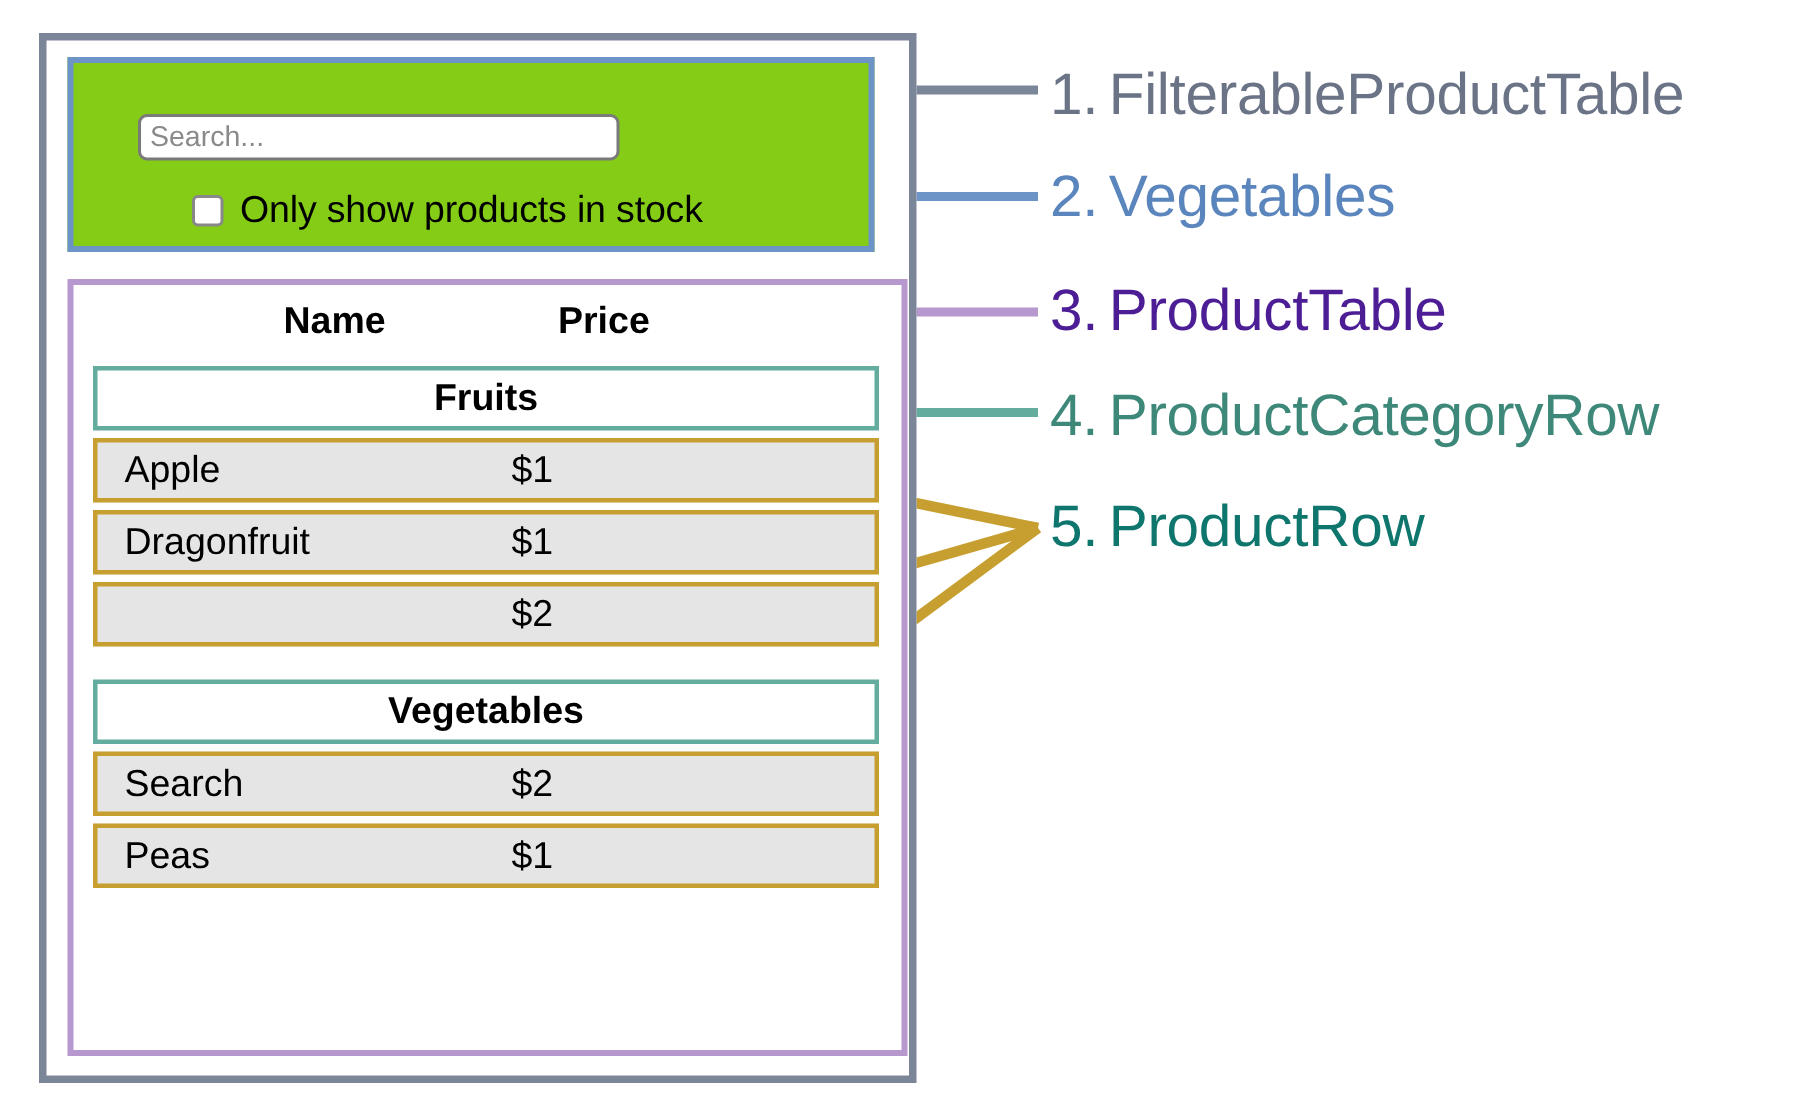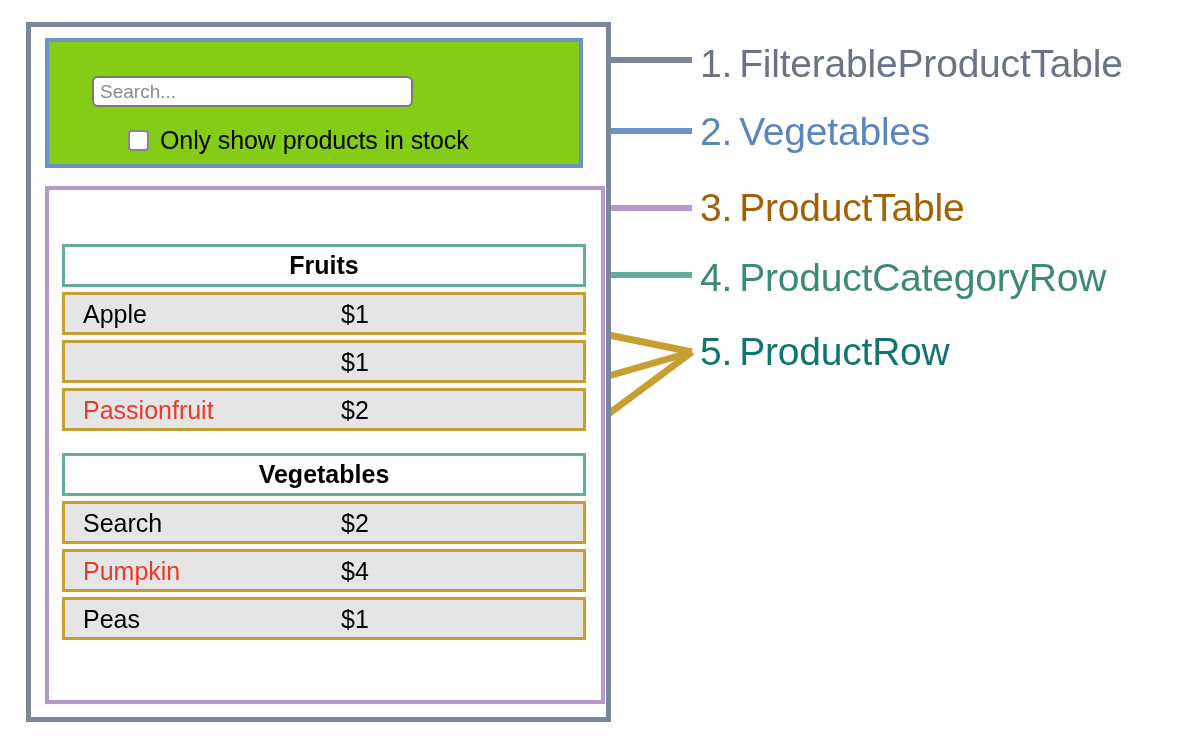--- a/index.html
+++ b/index.html
@@ -185,21 +185,21 @@
     position: absolute;
     font-family: "Liberation Sans", sans-serif;
     font-size: 39px;
     font-weight: 400;
     white-space: nowrap;
     letter-spacing: -0.2px;
   }
   .legend-num { margin-right: 7px; }
   #legend-1 { left: 700px; top: 42px;  color: #6a7486; }
   #legend-2 { left: 700px; top: 110px; color: #5b86bd; }
-  #legend-3 { left: 700px; top: 186px; color: #a16207; }
+  #legend-3 { left: 700px; top: 186px; color: #4c1d95; }
   #legend-4 { left: 700px; top: 256px; color: #3d8878; }
   #legend-5 { left: 700px; top: 330px; color: #0f766e; }
 </style>
 </head>
 <body>
 
 <svg id="connectors" viewBox="0 0 1200 744" width="1200" height="744">
 
   <line x1="608" y1="60" x2="692" y2="60" stroke="#7c8699" stroke-width="6"></line>
 
@@ -221,54 +221,54 @@
 
 <div class="searchbar-box">
   <input class="search-input" type="text" placeholder="Search..." style="">
   <div class="stock-row">
     <span class="cbox"></span>
     <span class="stock-label">Only show products in stock</span>
   </div>
 </div>
 
 <div class="producttable-box">
+  <div class="table-head">
+    <span class="th th-name">Name</span>
+    <span class="th th-price">Price</span>
+  </div>
 
   <div class="rows">
 
     <div class="category-row">
       <span class="cat-text">Fruits</span>
     </div>
 
     <div class="product-row">
       <span class="p-name">Apple</span>
       <span class="p-price">$1</span>
     </div>
 
     <div class="product-row">
+      <span class="p-name">Dragonfruit</span>
       <span class="p-price">$1</span>
     </div>
 
     <div class="product-row gap-after">
-      <span class="p-name out-of-stock">Passionfruit</span>
       <span class="p-price">$2</span>
     </div>
 
     <div class="category-row">
       <span class="cat-text">Vegetables</span>
     </div>
 
     <div class="product-row">
       <span class="p-name">Search</span>
       <span class="p-price">$2</span>
     </div>
 
-    <div class="product-row">
-      <span class="p-name out-of-stock">Pumpkin</span>
-      <span class="p-price">$4</span>
-    </div>
 
     <div class="product-row">
       <span class="p-name">Peas</span>
       <span class="p-price">$1</span>
     </div>
 
   </div>
 </div>
 
 <div class="legend-item" id="legend-1">

